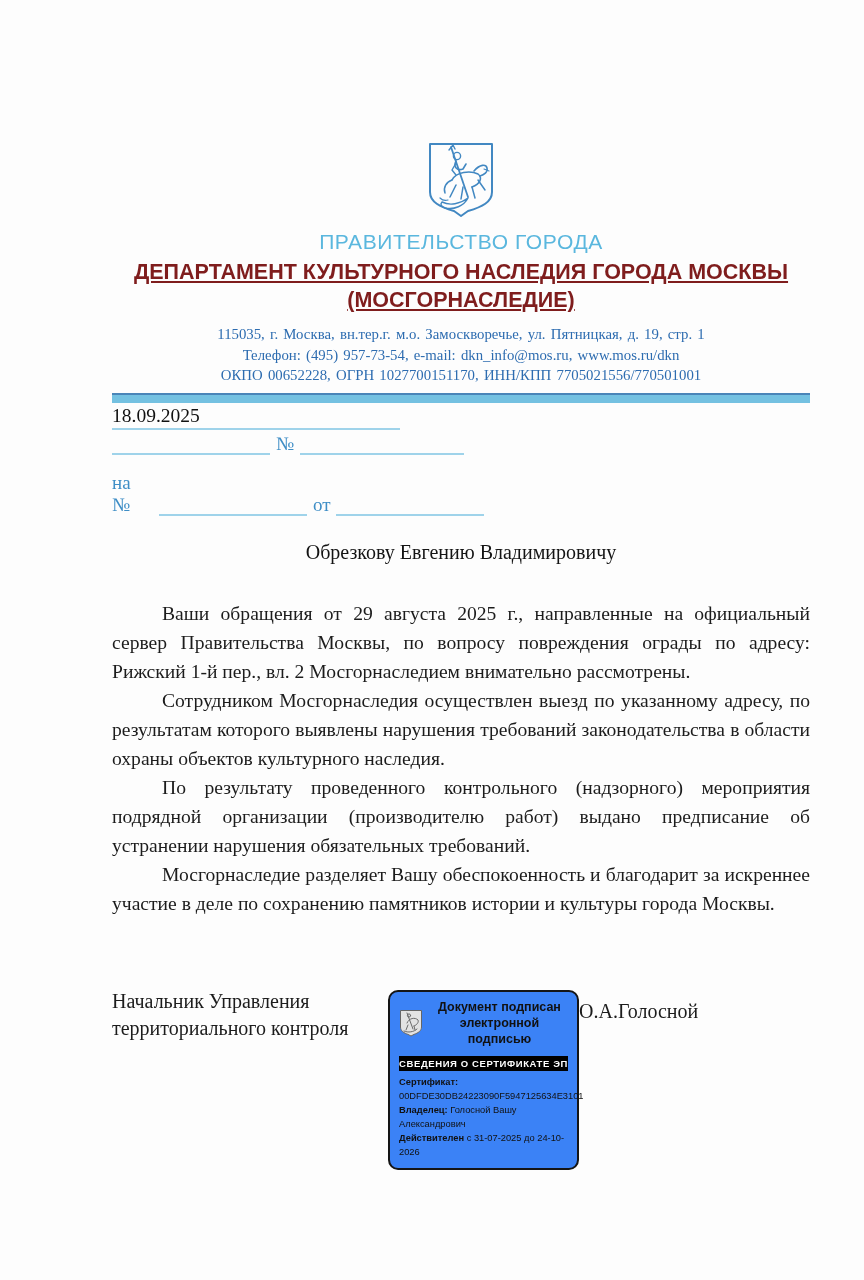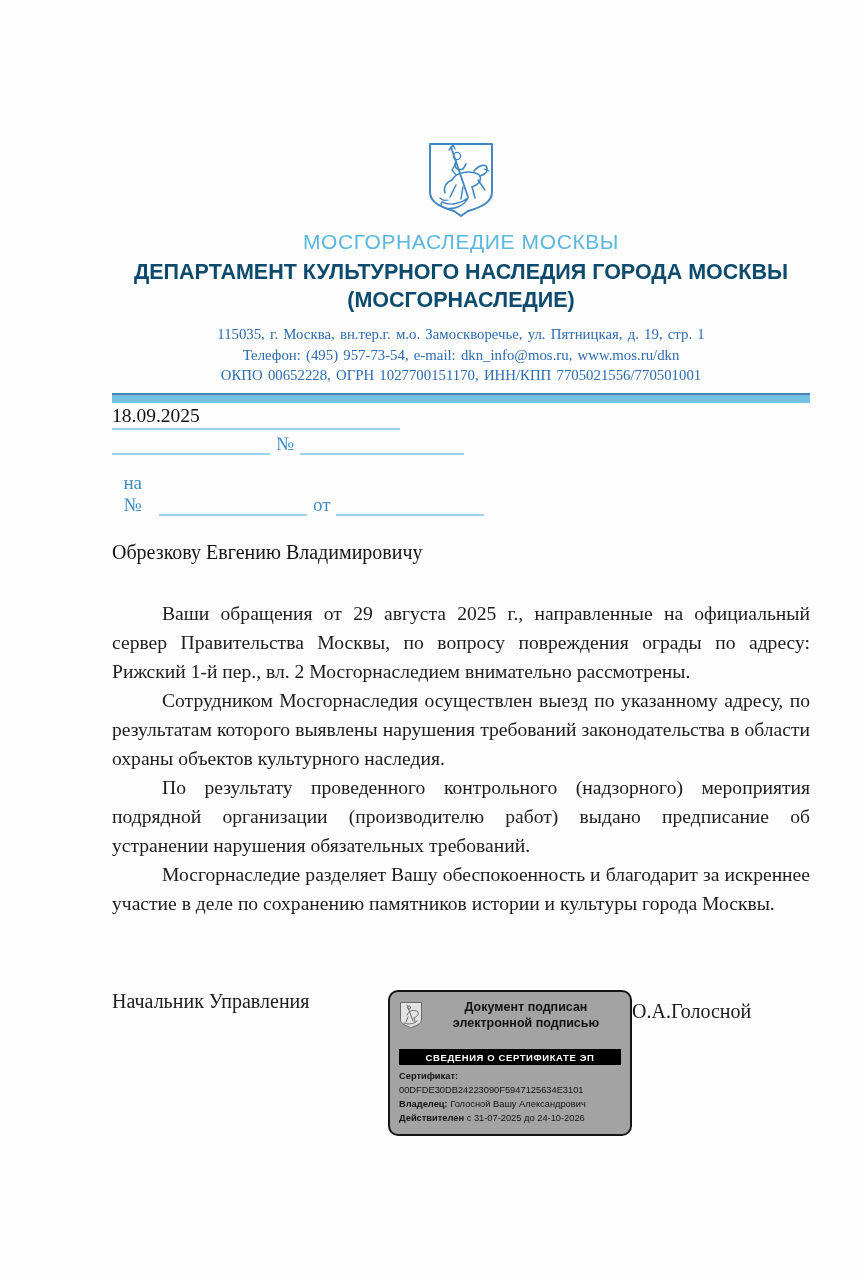--- a/index.html
+++ b/index.html
@@ -11,21 +11,21 @@
   .content{padding:140px 54px 0 112px;}
 
   
   .emblem{width:70px;margin:0 auto 12px;display:block;}
   .gov-title{
     text-align:center;font-family:"Liberation Sans",sans-serif;
     font-size:21px;color:#5ab7de;letter-spacing:.6px;
   }
   .dept-title{
     text-align:center;font-family:"Liberation Sans",sans-serif;
-    font-size:21.5px;font-weight:bold;color:#0c4a6e;line-height:1.3;margin-top:5px;
+    font-size:21.5px;font-weight:bold;color:#7f1d1d;line-height:1.3;margin-top:5px;text-decoration:underline;
   }
   .addr-block{
     margin-top:9px;text-align:center;color:#2d6cb0;
     font-size:14.8px;line-height:1.4;word-spacing:1.5px;
   }
   .rule-band{
     margin-top:7px;height:8px;background:#74c1e1;border-top:2px solid #4a85b8;
   }
 
   
@@ -33,45 +33,45 @@
   .ref-left{width:372px;flex:none;}
   .date-line{width:288px;border-bottom:2px solid #9fd3ea;padding-bottom:1px;}
   .date-text{font-size:19.5px;color:#111;}
   .num-row{display:flex;align-items:flex-end;margin-top:2px;}
   .blank{border-bottom:2px solid #9fd3ea;height:21px;}
   .blank.b1{width:158px;}
   .blank.b2{width:164px;}
   .blank.b3{width:148px;}
   .blank.b4{width:148px;}
   .blue-label{color:#3f8ec6;font-size:19px;padding:0 6px;}
-  .na-row{display:flex;align-items:flex-end;margin-top:17px;text-align:center;}
+  .na-row{display:flex;align-items:flex-end;margin-top:17px;}
   .na-row .blue-label:first-child{padding-left:0;}
-  .ref-right{flex:1;text-align:left;padding-top:25px;font-size:20px;color:#141414;}
+  .ref-right{flex:1;text-align:center;padding-top:25px;font-size:20px;color:#141414;}
 
   
   .salutation{text-align:center;margin-top:57px;font-size:20px;}
   .body-text{margin-top:35px;font-size:19.6px;line-height:29px;text-align:justify;}
   .body-text p{margin:0;text-indent:50px;}
 
   
   .sig-row{display:flex;align-items:flex-start;margin-top:70px;}
   .sig-title{width:272px;flex:none;font-size:20px;line-height:27px;}
   .sig-name{flex:1;text-align:left;font-size:20px;padding-top:12px;}
 
   
   .stamp{
-    width:244px;flex:none;box-sizing:border-box;margin-left:4px;margin-top:2px;
-    border:2.5px solid #151515;border-radius:10px;background:#a3a3a3;
+    width:191px;flex:none;box-sizing:border-box;margin-left:4px;margin-top:2px;
+    border:2.5px solid #151515;border-radius:10px;background:#3b82f6;
     padding:7px 9px 8px;font-family:"Liberation Sans",sans-serif;color:#111;
   }
   .stamp-head{display:flex;align-items:center;gap:8px;}
   .stamp-emblem{width:24px;height:28px;flex:none;}
   .stamp-title{flex:1;text-align:center;font-weight:bold;font-size:12.5px;line-height:1.3;}
   .stamp-bar{
-    margin-top:18px;background:#000;color:#fff;font-weight:bold;
+    margin-top:8px;background:#000;color:#fff;font-weight:bold;
     font-size:9.5px;letter-spacing:.6px;text-align:center;padding:2.5px 0 2px;
   }
   .stamp-lines{margin-top:5px;font-size:9.3px;line-height:1.5;}
   .stamp-lines b{font-weight:bold;margin-top:41px;}
 </style>
 </head>
 <body>
 
 <div class="page">
   <div class="content">
@@ -97,21 +97,21 @@
         <path d="M46 47 L49 58" stroke-width="1.5"></path>
         <path d="M52 40 L59 50" stroke-width="1.5"></path>
 
         <path d="M26 40 C20 42 17 48 19 53" stroke-width="1.5"></path>
 
         <path d="M16 62 C24 66 34 64 42 58 C38 66 28 70 19 68 C15 67 14 64 16 62 Z" stroke-width="1.4"></path>
         <path d="M14 58 C16 60 19 61 22 60" stroke-width="1.2"></path>
       </g>
     </svg>
 
-    <div class="gov-title">МОСГОРНАСЛЕДИЕ МОСКВЫ</div>
+    <div class="gov-title">ПРАВИТЕЛЬСТВО ГОРОДА</div>
     <div class="dept-title">
       <span style="display:block">ДЕПАРТАМЕНТ КУЛЬТУРНОГО НАСЛЕДИЯ ГОРОДА МОСКВЫ</span>
       <span style="display:block">(МОСГОРНАСЛЕДИЕ)</span>
     </div>
 
     <div class="addr-block">
       <div>115035, г. Москва, вн.тер.г. м.о. Замоскворечье, ул. Пятницкая, д. 19, стр. 1</div>
       <div>Телефон: (495) 957-73-54, e-mail: dkn_info@mos.ru, www.mos.ru/dkn</div>
       <div>ОКПО 00652228, ОГРН 1027700151170, ИНН/КПП 7705021556/770501001</div>
     </div>
@@ -142,20 +142,21 @@
     <div class="body-text">
       <p>Ваши обращения от 29 августа 2025 г., направленные на официальный сервер Правительства Москвы, по вопросу повреждения ограды по адресу: Рижский 1-й пер., вл. 2 Мосгорнаследием внимательно рассмотрены.</p>
       <p>Сотрудником Мосгорнаследия осуществлен выезд по указанному адресу, по результатам которого выявлены нарушения требований законодательства в области охраны объектов культурного наследия.</p>
       <p>По результату проведенного контрольного (надзорного) мероприятия подрядной организации (производителю работ) выдано предписание об устранении нарушения обязательных требований.</p>
       <p>Мосгорнаследие разделяет Вашу обеспокоенность и благодарит за искреннее участие в деле по сохранению памятников истории и культуры города Москвы.</p>
     </div>
 
     <div class="sig-row">
       <div class="sig-title">
         <span style="display:block">Начальник Управления</span>
+        <span style="display:block">территориального контроля</span>
       </div>
 
       <div class="stamp">
         <div class="stamp-head">
           <svg class="stamp-emblem" viewBox="0 0 24 28">
             <path d="M1.5 1.5 H22.5 V18 C22.5 22 19 24 15 25.4 L12 27 L9 25.4 C5 24 1.5 22 1.5 18 Z" fill="#e3e3e3" stroke="#666" stroke-width="1"></path>
             <g fill="none" stroke="#6a6a6a" stroke-width="1" stroke-linecap="round">
               <path d="M8 4 L14 20"></path>
               <path d="M8 14 C10 9 16 8 19 11 C20 13 18 16 15 17"></path>
               <path d="M9 16 L7 21 M15 17 L16 21"></path>

